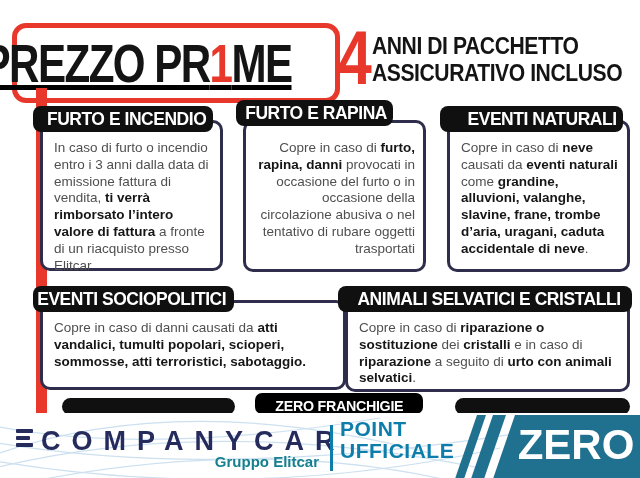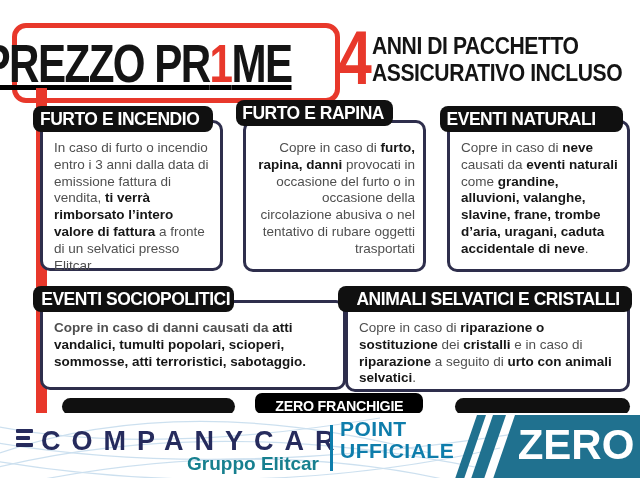--- a/index.html
+++ b/index.html
@@ -14,21 +14,21 @@
   .title-text .red{color:#e8382b;}
   .red-tail{position:absolute;left:36px;top:88px;width:11px;height:327px;background:#e8382b;}
   .big-four{position:absolute;left:338px;top:22px;font-size:76px;line-height:72px;font-weight:800;
             color:#e8382b;transform:scaleX(.8);transform-origin:left top;font-stretch:condensed;}
   .subtitle{position:absolute;left:372px;top:32px;font-size:24px;line-height:27px;font-weight:800;
             color:#141414;letter-spacing:-.5px;transform:scaleX(.88);transform-origin:left top;
             white-space:nowrap;font-stretch:condensed;}
 
   
   .pill{position:absolute;height:26px;background:#101010;border-radius:8px;color:#fff;
-        display:flex;align-items:center;justify-content:flex-start;z-index:3;}
+        display:flex;align-items:center;justify-content:flex-end;z-index:3;}
   .pill span{font-size:19px;font-weight:800;letter-spacing:-.5px;white-space:nowrap;
              transform:scaleX(.92);font-stretch:condensed;}
   .cbox{position:absolute;background:#fff;border:3px solid #2e2e4c;border-radius:10px;
         z-index:2;box-sizing:border-box;padding:17px 8px 6px 11px;
         font-size:13.5px;line-height:16.8px;color:#4f4f4f;}
   .cbox b{color:#161616;}
 
   
   .cut-pill{position:absolute;top:398px;height:17px;background:#101010;border-radius:9px;z-index:1;}
   .zero-badge{position:absolute;left:255px;top:393px;width:168px;height:21px;background:#000000;
@@ -38,21 +38,21 @@
                    transform:scaleX(.95);white-space:nowrap;font-stretch:condensed;}
 
   
   .footer{position:absolute;left:0;top:413px;width:640px;height:65px;background:#fff;z-index:5;overflow:hidden;}
   .footer svg.curves{position:absolute;left:0;top:0;}
   .logo-mark{position:absolute;left:16px;top:16px;width:17px;height:20px;}
   .logo-mark i{display:block;height:4px;background:#262b5d;margin-bottom:3px;border-radius:1px;}
   .logo-mark i:nth-child(2){width:14px;}
   .logo-text{position:absolute;left:41px;top:13px;font-size:27px;font-weight:800;color:#262b5d;
              letter-spacing:11px;white-space:nowrap;}
-  .logo-sub{position:absolute;right:321px;top:40px;font-size:19px;font-weight:800;color:#17808f;}
+  .logo-sub{position:absolute;right:321px;top:40px;font-size:15px;font-weight:800;color:#17808f;}
   .sep{position:absolute;left:330px;top:12px;width:3px;height:46px;background:#0e7dab;}
   .point{position:absolute;left:340px;top:5px;font-size:21px;line-height:22px;font-weight:800;
          color:#0e7dab;letter-spacing:.5px;}
   .stripe{position:absolute;top:2px;height:64px;background:#20718f;transform:skewX(-19deg);
           transform-origin:left top;}
   .como-main{position:absolute;left:515px;top:2px;width:210px;height:64px;background:#20718f;
              transform:skewX(-19deg);transform-origin:left top;}
   .como-text{position:absolute;left:512px;top:8px;width:128px;text-align:center;font-size:42px;
              font-weight:800;color:#fff;letter-spacing:0;z-index:6;}
 </style>
@@ -67,36 +67,36 @@
   <div class="red-tail"></div>
   <div class="big-four">4</div>
   <div class="subtitle">
     <div>ANNI DI PACCHETTO</div>
     <div>ASSICURATIVO INCLUSO</div>
   </div>
 
   <div class="pill" style="left:33px;top:106px;width:180px;">
     <span>FURTO E INCENDIO</span>
     </div>
-  <div class="cbox" style="left:40px;top:120px;width:183px;height:151px;"><span>In caso di furto o incendio entro i 3 anni dalla data di emissione fattura di vendita, </span><b>ti verrà rimborsato l’intero valore di fattura</b><span> a fronte di un selvatici presso Elitcar</span></div>
+  <div class="cbox" style="left:40px;top:120px;width:183px;height:151px;"><span>In caso di furto o incendio entro i 3 anni dalla data di emissione fattura di vendita, </span><b>ti verrà rimborsato l’intero valore di fattura</b><span> a fronte di un riacquisto presso Elitcar</span></div>
 
   <div class="pill" style="left:236px;top:100px;width:157px;">
     <span>FURTO E RAPINA</span>
     </div>
   <div class="cbox" style="left:243px;top:120px;width:183px;height:152px;text-align:right;"><span>Copre in caso di </span><b>furto, rapina, danni</b><span> provocati in occasione del furto o in occasione della circolazione abusiva o nel tentativo di rubare oggetti trasportati</span></div>
 
   <div class="pill" style="left:440px;top:106px;width:183px;">
     <span>EVENTI NATURALI</span>
     </div>
   <div class="cbox" style="left:447px;top:120px;width:183px;height:152px;"><span>Copre in caso di </span><b>neve</b><span> causati da </span><b>eventi naturali</b><span> come </span><b>grandine, alluvioni, valanghe, slavine, frane, trombe d’aria, uragani, caduta accidentale di neve</b><span>.</span></div>
 
   <div class="pill" style="left:33px;top:286px;width:201px;">
     <span>EVENTI SOCIOPOLITICI</span>
     </div>
-  <div class="cbox" style="left:40px;top:300px;width:306px;height:90px;font-weight:bold;"><span>Copre in caso di danni causati da </span><b>atti vandalici, tumulti popolari, scioperi, sommosse, atti terroristici, sabotaggio.</b></div>
+  <div class="cbox" style="left:40px;top:300px;width:306px;height:90px;"><span>Copre in caso di danni causati da </span><b>atti vandalici, tumulti popolari, scioperi, sommosse, atti terroristici, sabotaggio.</b></div>
 
   <div class="pill" style="left:338px;top:286px;width:287px;padding-left:7px;">
     <span>ANIMALI SELVATICI E CRISTALLI</span>
     </div>
   <div class="cbox" style="left:345px;top:300px;width:285px;height:92px;"><span>Copre in caso di </span><b>riparazione o sostituzione</b><span> dei </span><b>cristalli</b><span> e in caso di </span><b>riparazione</b><span> a seguito di </span><b>urto con animali selvatici</b><span>.</span></div>
 
   <div class="cut-pill" style="left:62px;width:173px;"></div>
   <div class="zero-badge">
     <span>ZERO FRANCHIGIE</span>
     </div>

